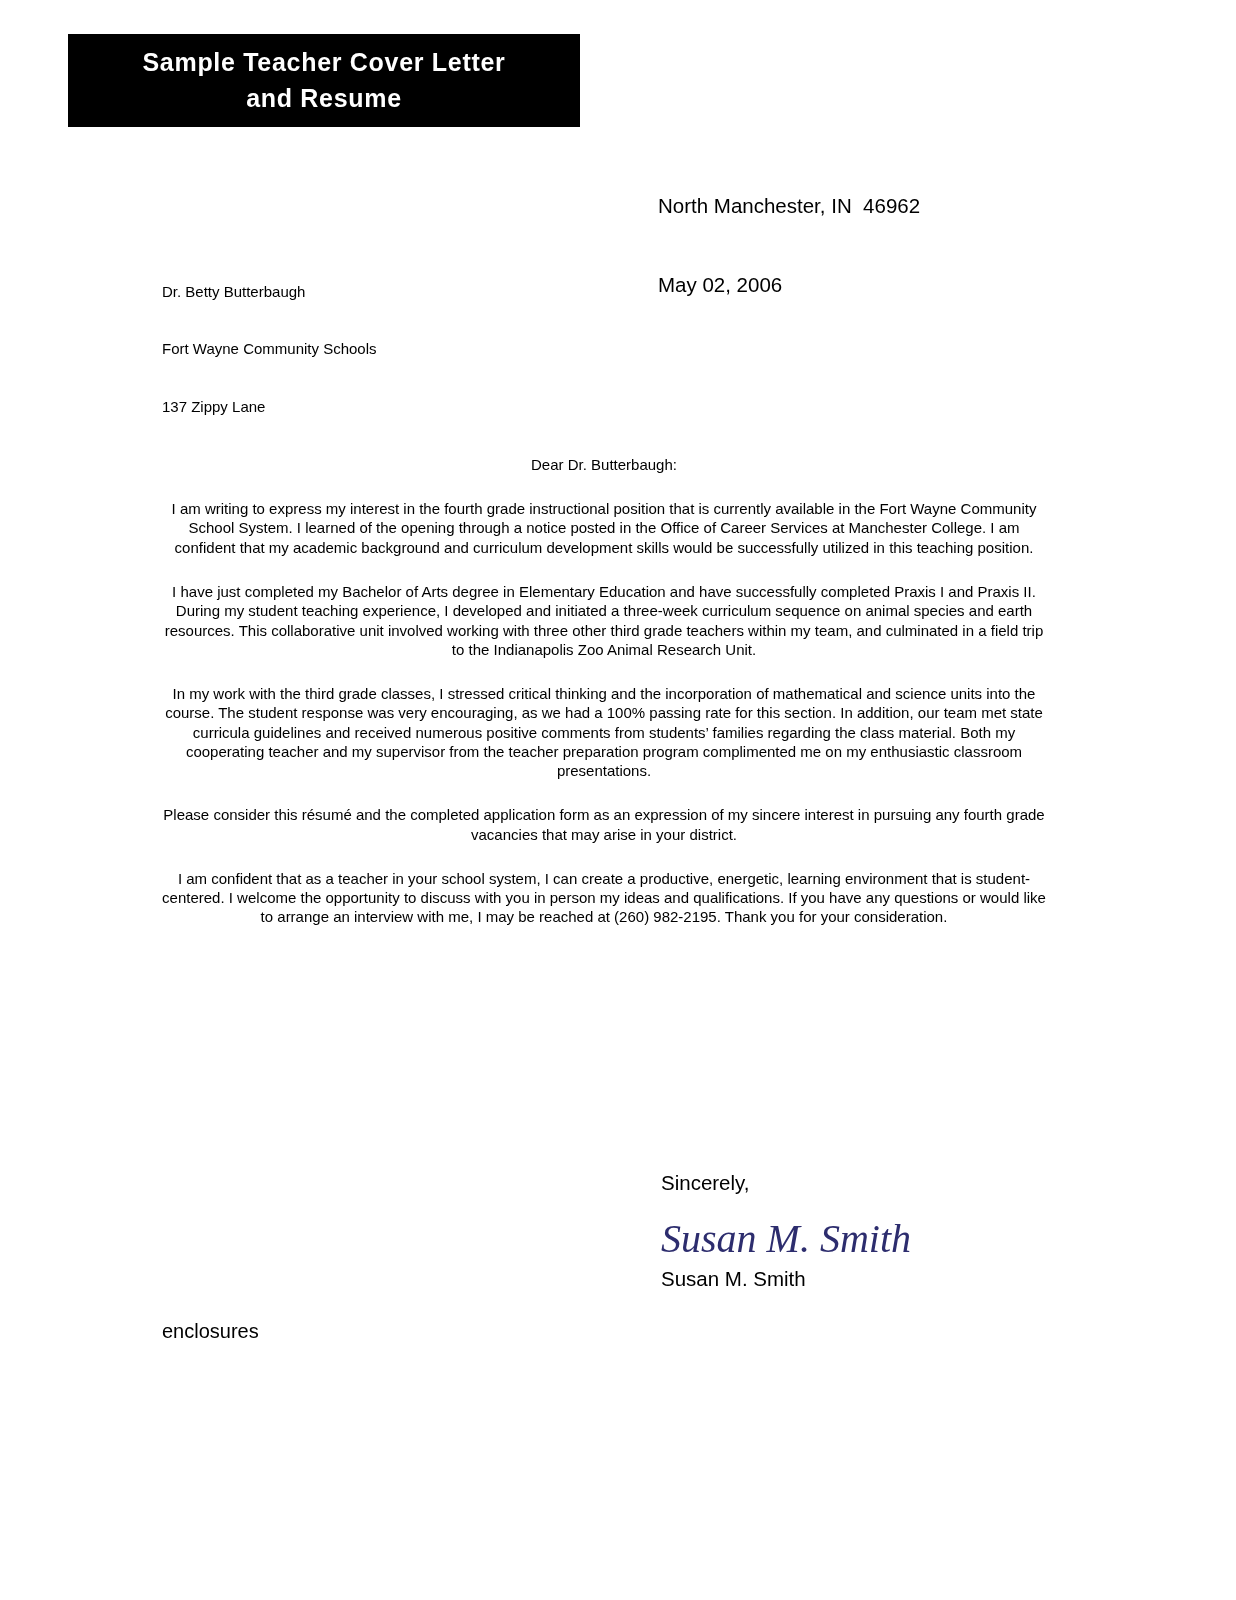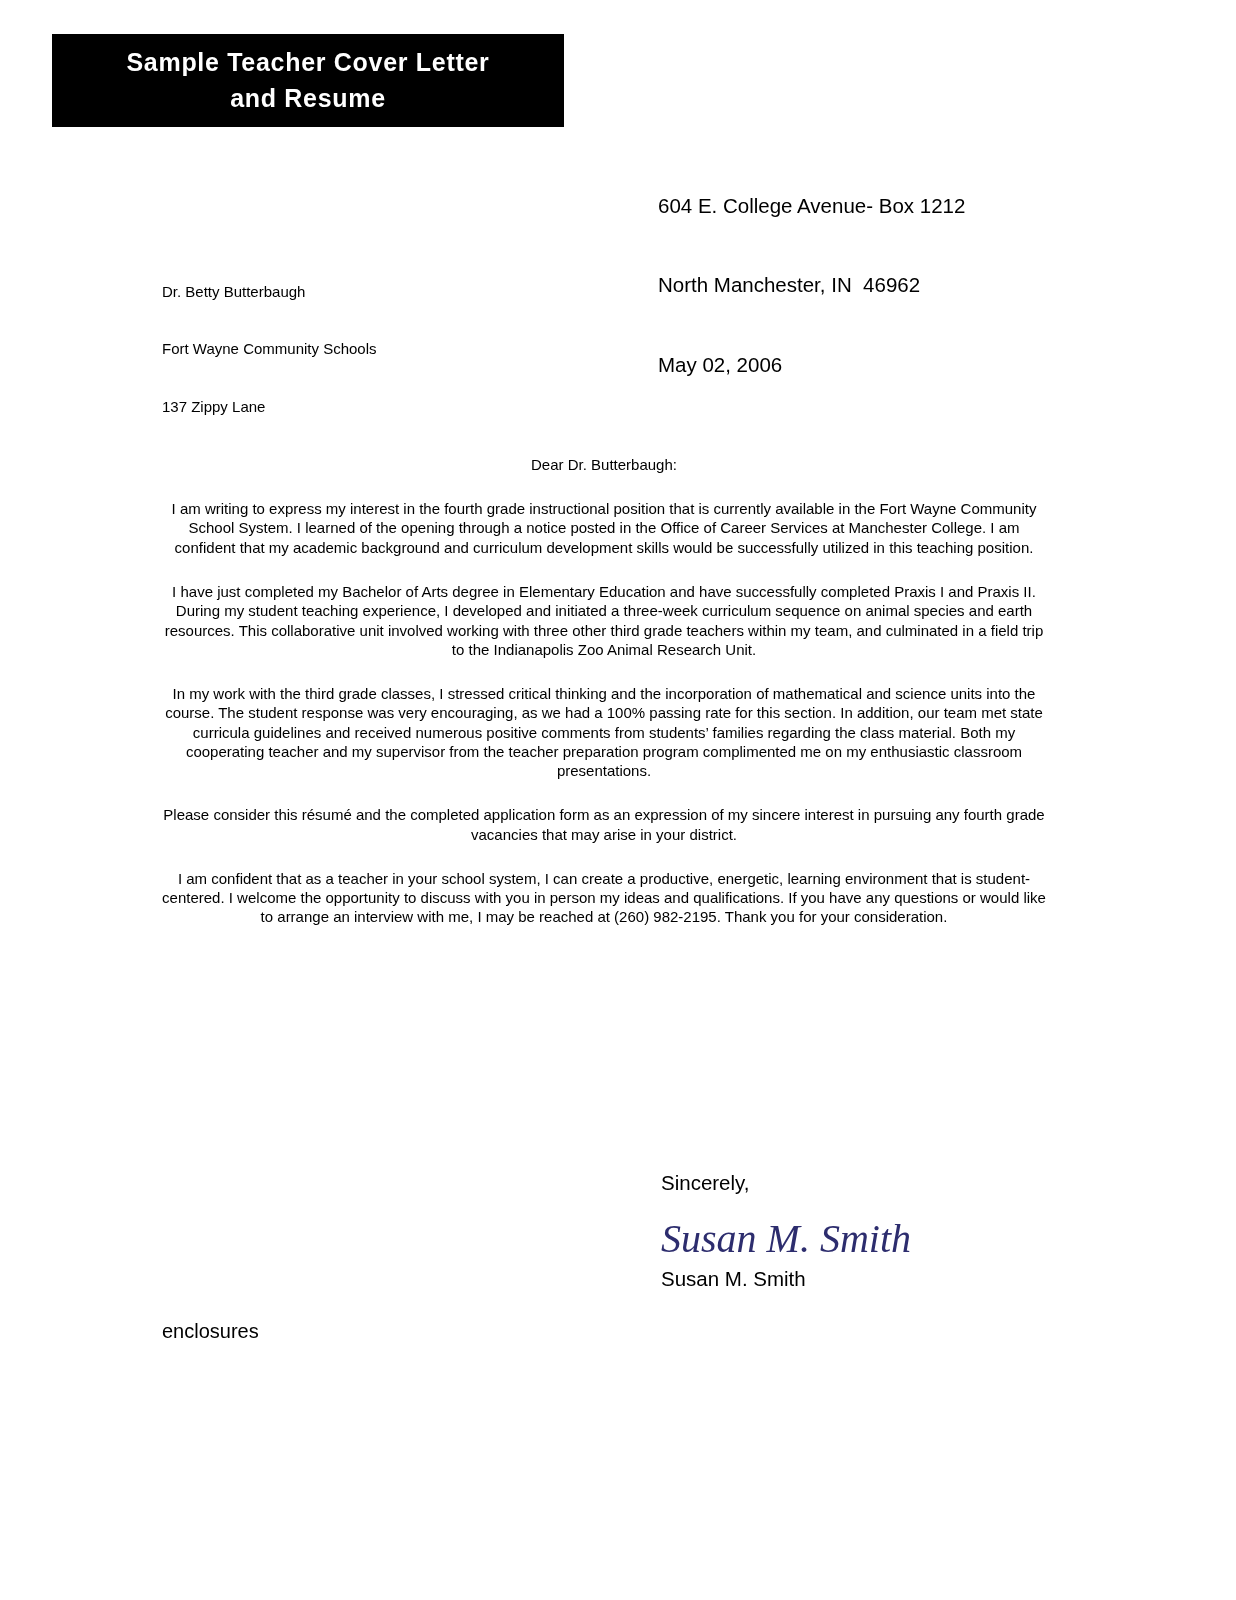--- a/index.html
+++ b/index.html
@@ -17,21 +17,21 @@
     width: 1236px;
     height: 1600px;
     background: #ffffff;
     overflow: hidden;
     box-sizing: border-box;
   }
 
   
   .title-banner {
     position: absolute;
-    left: 52px;
+    left: 68px;
     top: 34px;
     width: 512px;
     height: 93px;
     background: #000000;
     color: #ffffff;
     display: flex;
     flex-direction: column;
     align-items: center;
     justify-content: center;
     text-align: center;
@@ -114,21 +114,20 @@
 <body>
 
 <div class="page">
 
   <div class="title-banner">
     <span class="line">Sample Teacher Cover Letter</span>
     <span class="line">and Resume</span>
   </div>
 
   <div class="sender-block">
-    <span class="line">604 E. College Avenue- Box 1212</span>
     <span class="line">North Manchester, IN  46962</span>
     <span class="line">May 02, 2006</span>
   </div>
 
   <div class="body-col">
 
     <div class="recipient-block">
       <span class="line">Dr. Betty Butterbaugh</span>
       <span class="line">Fort Wayne Community Schools</span>
       <span class="line">137 Zippy Lane</span>

